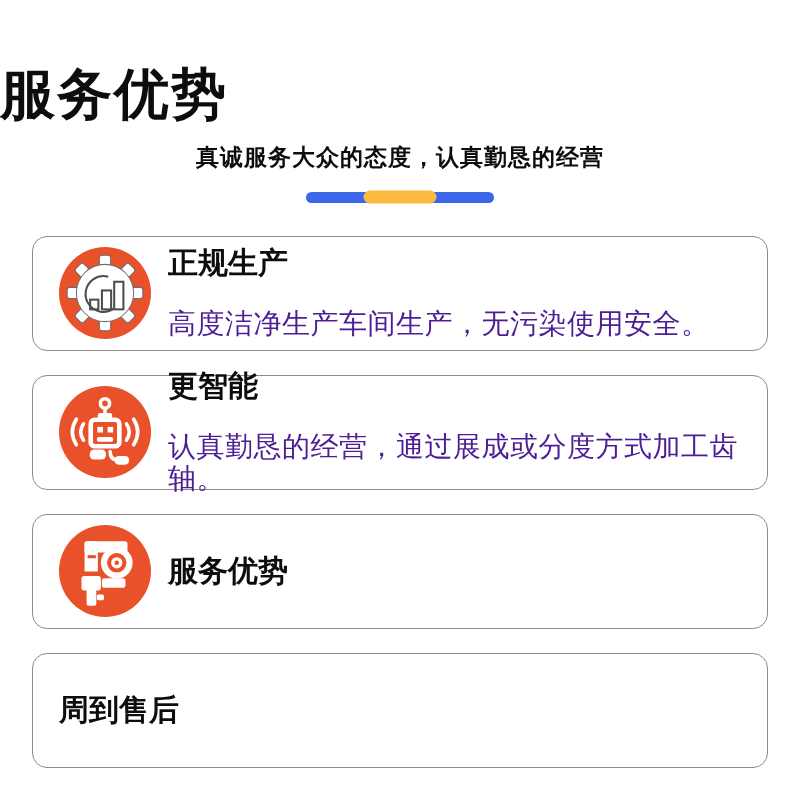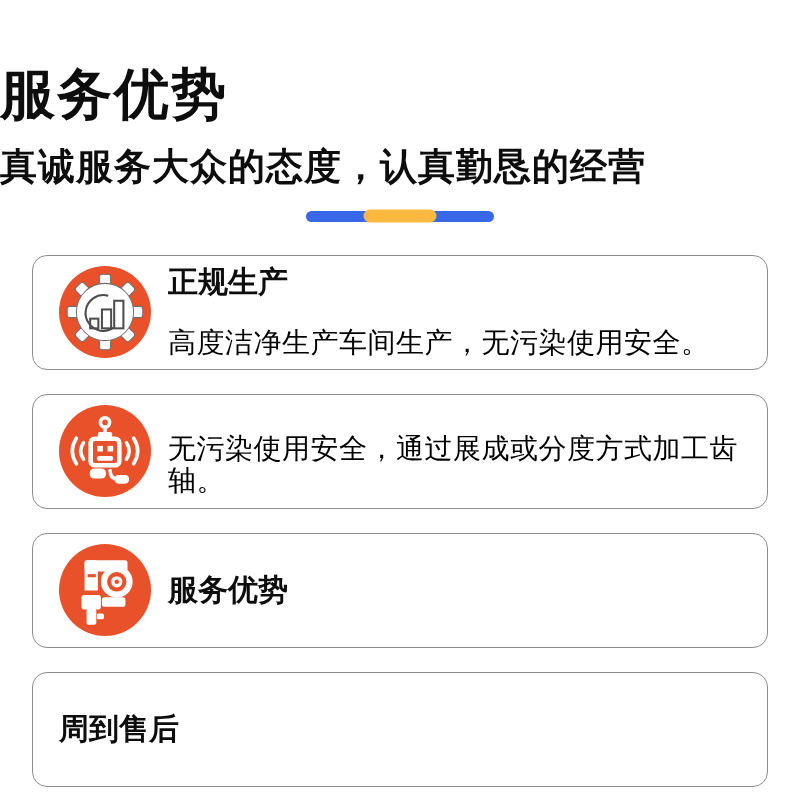--- a/index.html
+++ b/index.html
@@ -9,21 +9,21 @@
     font-family:"Liberation Sans","DejaVu Sans",sans-serif;
     color:var(--text,#111);
   }
   .page { width:800px; height:800px; background:#fff; padding-top:60px; }
 
   .title {
     text-align:left; font-size:55px; font-weight:bold;
     letter-spacing:2px; line-height:1.25; color:#0d0d0d;
   }
   .subtitle {
-    text-align:left; font-size:37px; font-weight:bold;
+    text-align:center; font-size:23px; font-weight:bold;
     letter-spacing:1px; margin-top:13px; color:#0d0d0d;
   }
 
   .divider { position:relative; width:188px; height:11px; margin:19px auto 0; }
   .divider-blue  { width:100%; height:100%; background:var(--divider-blue,#3867E8); border-radius:6px; }
   .divider-yellow{
     position:absolute; left:50%; top:50%; transform:translate(-50%,-50%);
     width:73px; height:13px; background:var(--divider-yellow,#FBBA3F); border-radius:7px;
   }
 
@@ -31,21 +31,21 @@
   .card {
     height:115px; background:#fff;
     border:1px solid var(--card-border,#8C8C8C); border-radius:15px;
     display:flex; align-items:center; padding:0 16px 0 26px;
   }
   .card-icon { width:92px; height:92px; flex:0 0 92px; margin-right:17px; }
   .card-icon svg { width:92px; height:92px; display:block; }
   .icon-bg { fill:var(--icon-bg,#E9512B); }
   .card-text { display:flex; flex-direction:column; justify-content:center; }
   .card-title { font-size:30px; font-weight:bold; line-height:1.15; color:#0d0d0d; }
-  .card-desc  { font-size:28px; font-weight:500; line-height:1.15; margin-top:27px; color:#000000; letter-spacing:0.5px; }
+  .card-desc  { font-size:28px; font-weight:500; line-height:1.15; margin-top:27px; color:#4c1d95; letter-spacing:0.5px; }
 </style>
 </head>
 <body>
 
 <div class="page">
 
   <h1 class="title">服务优势</h1>
   <div class="subtitle">真诚服务大众的态度，认真勤恳的经营</div>
 
   <div class="divider">
@@ -102,21 +102,22 @@
             <rect x="38" y="26.5" width="14" height="6.5" rx="2"></rect>
             <rect x="37.5" y="40" width="5.5" height="5.5"></rect>
             <rect x="47.5" y="40" width="5.5" height="5.5"></rect>
             <rect x="37" y="50" width="16" height="4.5" rx="2"></rect>
             <rect x="30" y="62" width="16" height="10" rx="4.5"></rect>
             <rect x="54.5" y="68.5" width="14" height="8.5" rx="4"></rect>
           </g>
         </svg>
       </span>
       <div class="card-text">
-        <div class="card-desc">无污染使用安全，通过展成或分度方式加工齿轴。</div>
+        <div class="card-title">更智能</div>
+        <div class="card-desc">认真勤恳的经营，通过展成或分度方式加工齿轴。</div>
       </div>
     </div>
 
     <div class="card">
       <span class="card-icon">
         <svg viewBox="0 0 90 90" xmlns="http://www.w3.org/2000/svg">
           <circle class="icon-bg" cx="45" cy="45" r="45"></circle>
           <g fill="#ffffff">
             <rect x="25" y="16" width="42" height="11" rx="2.5"></rect>
             <rect x="25" y="16" width="13" height="31" rx="2.5"></rect>

